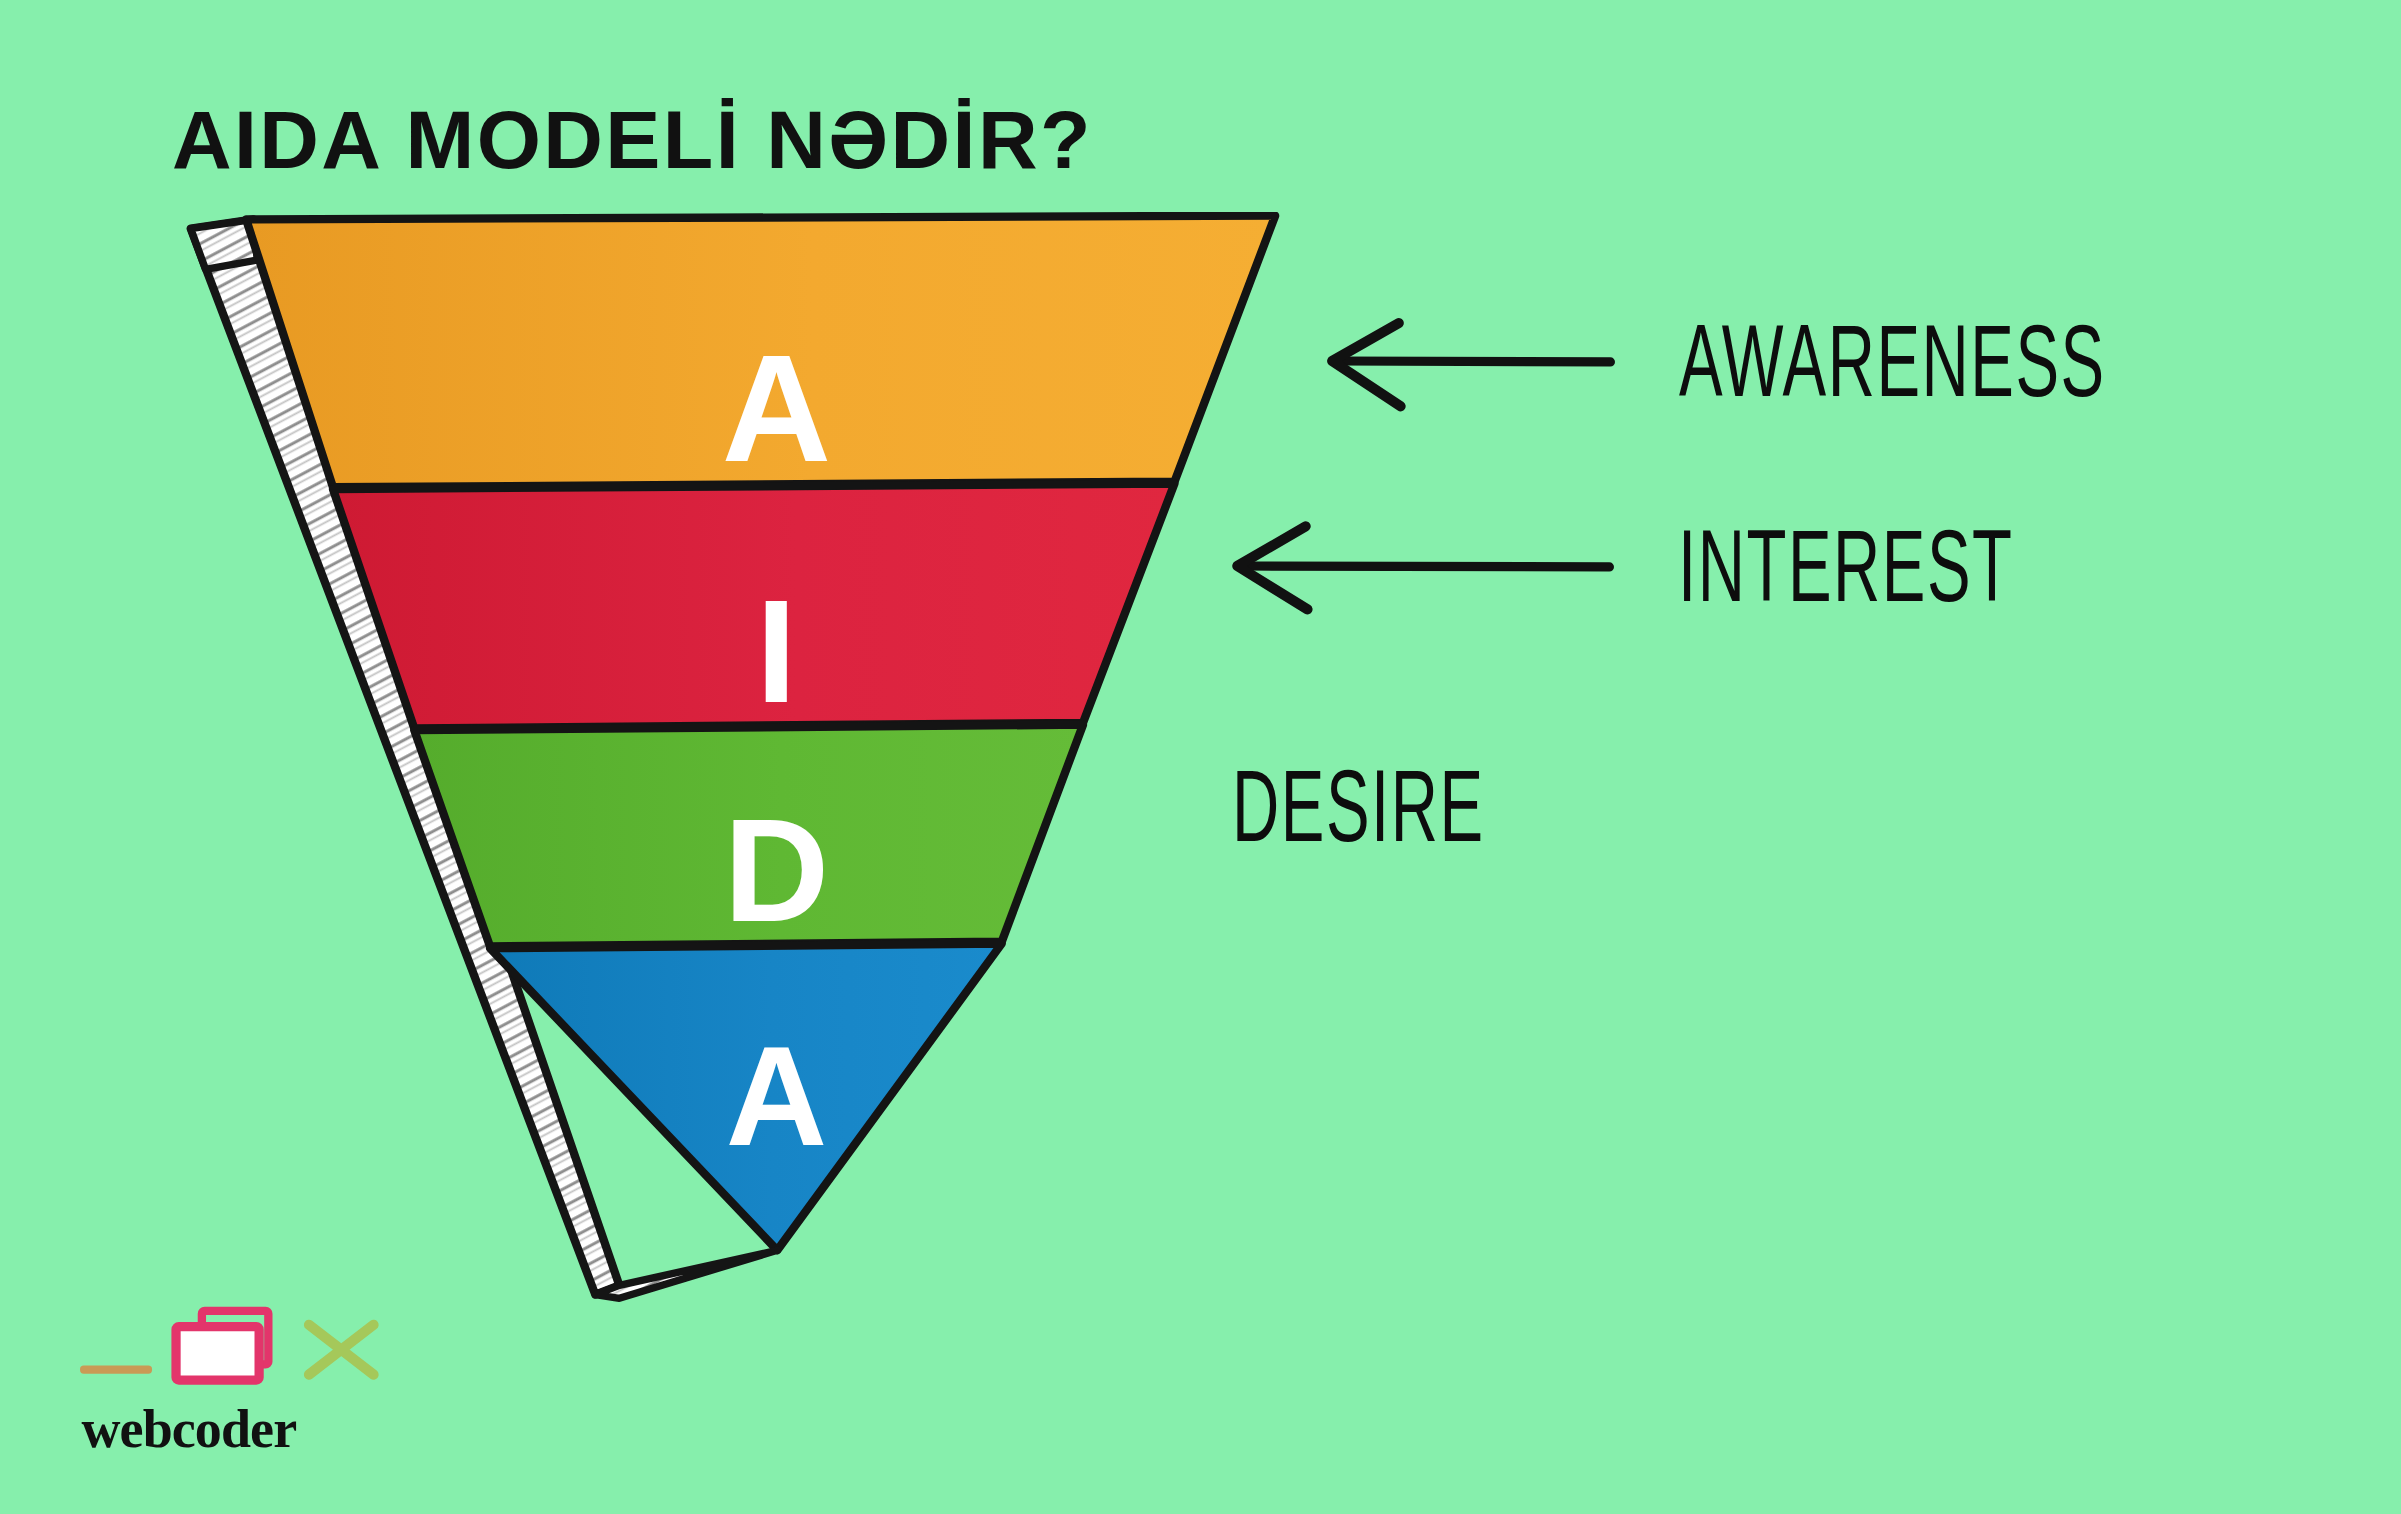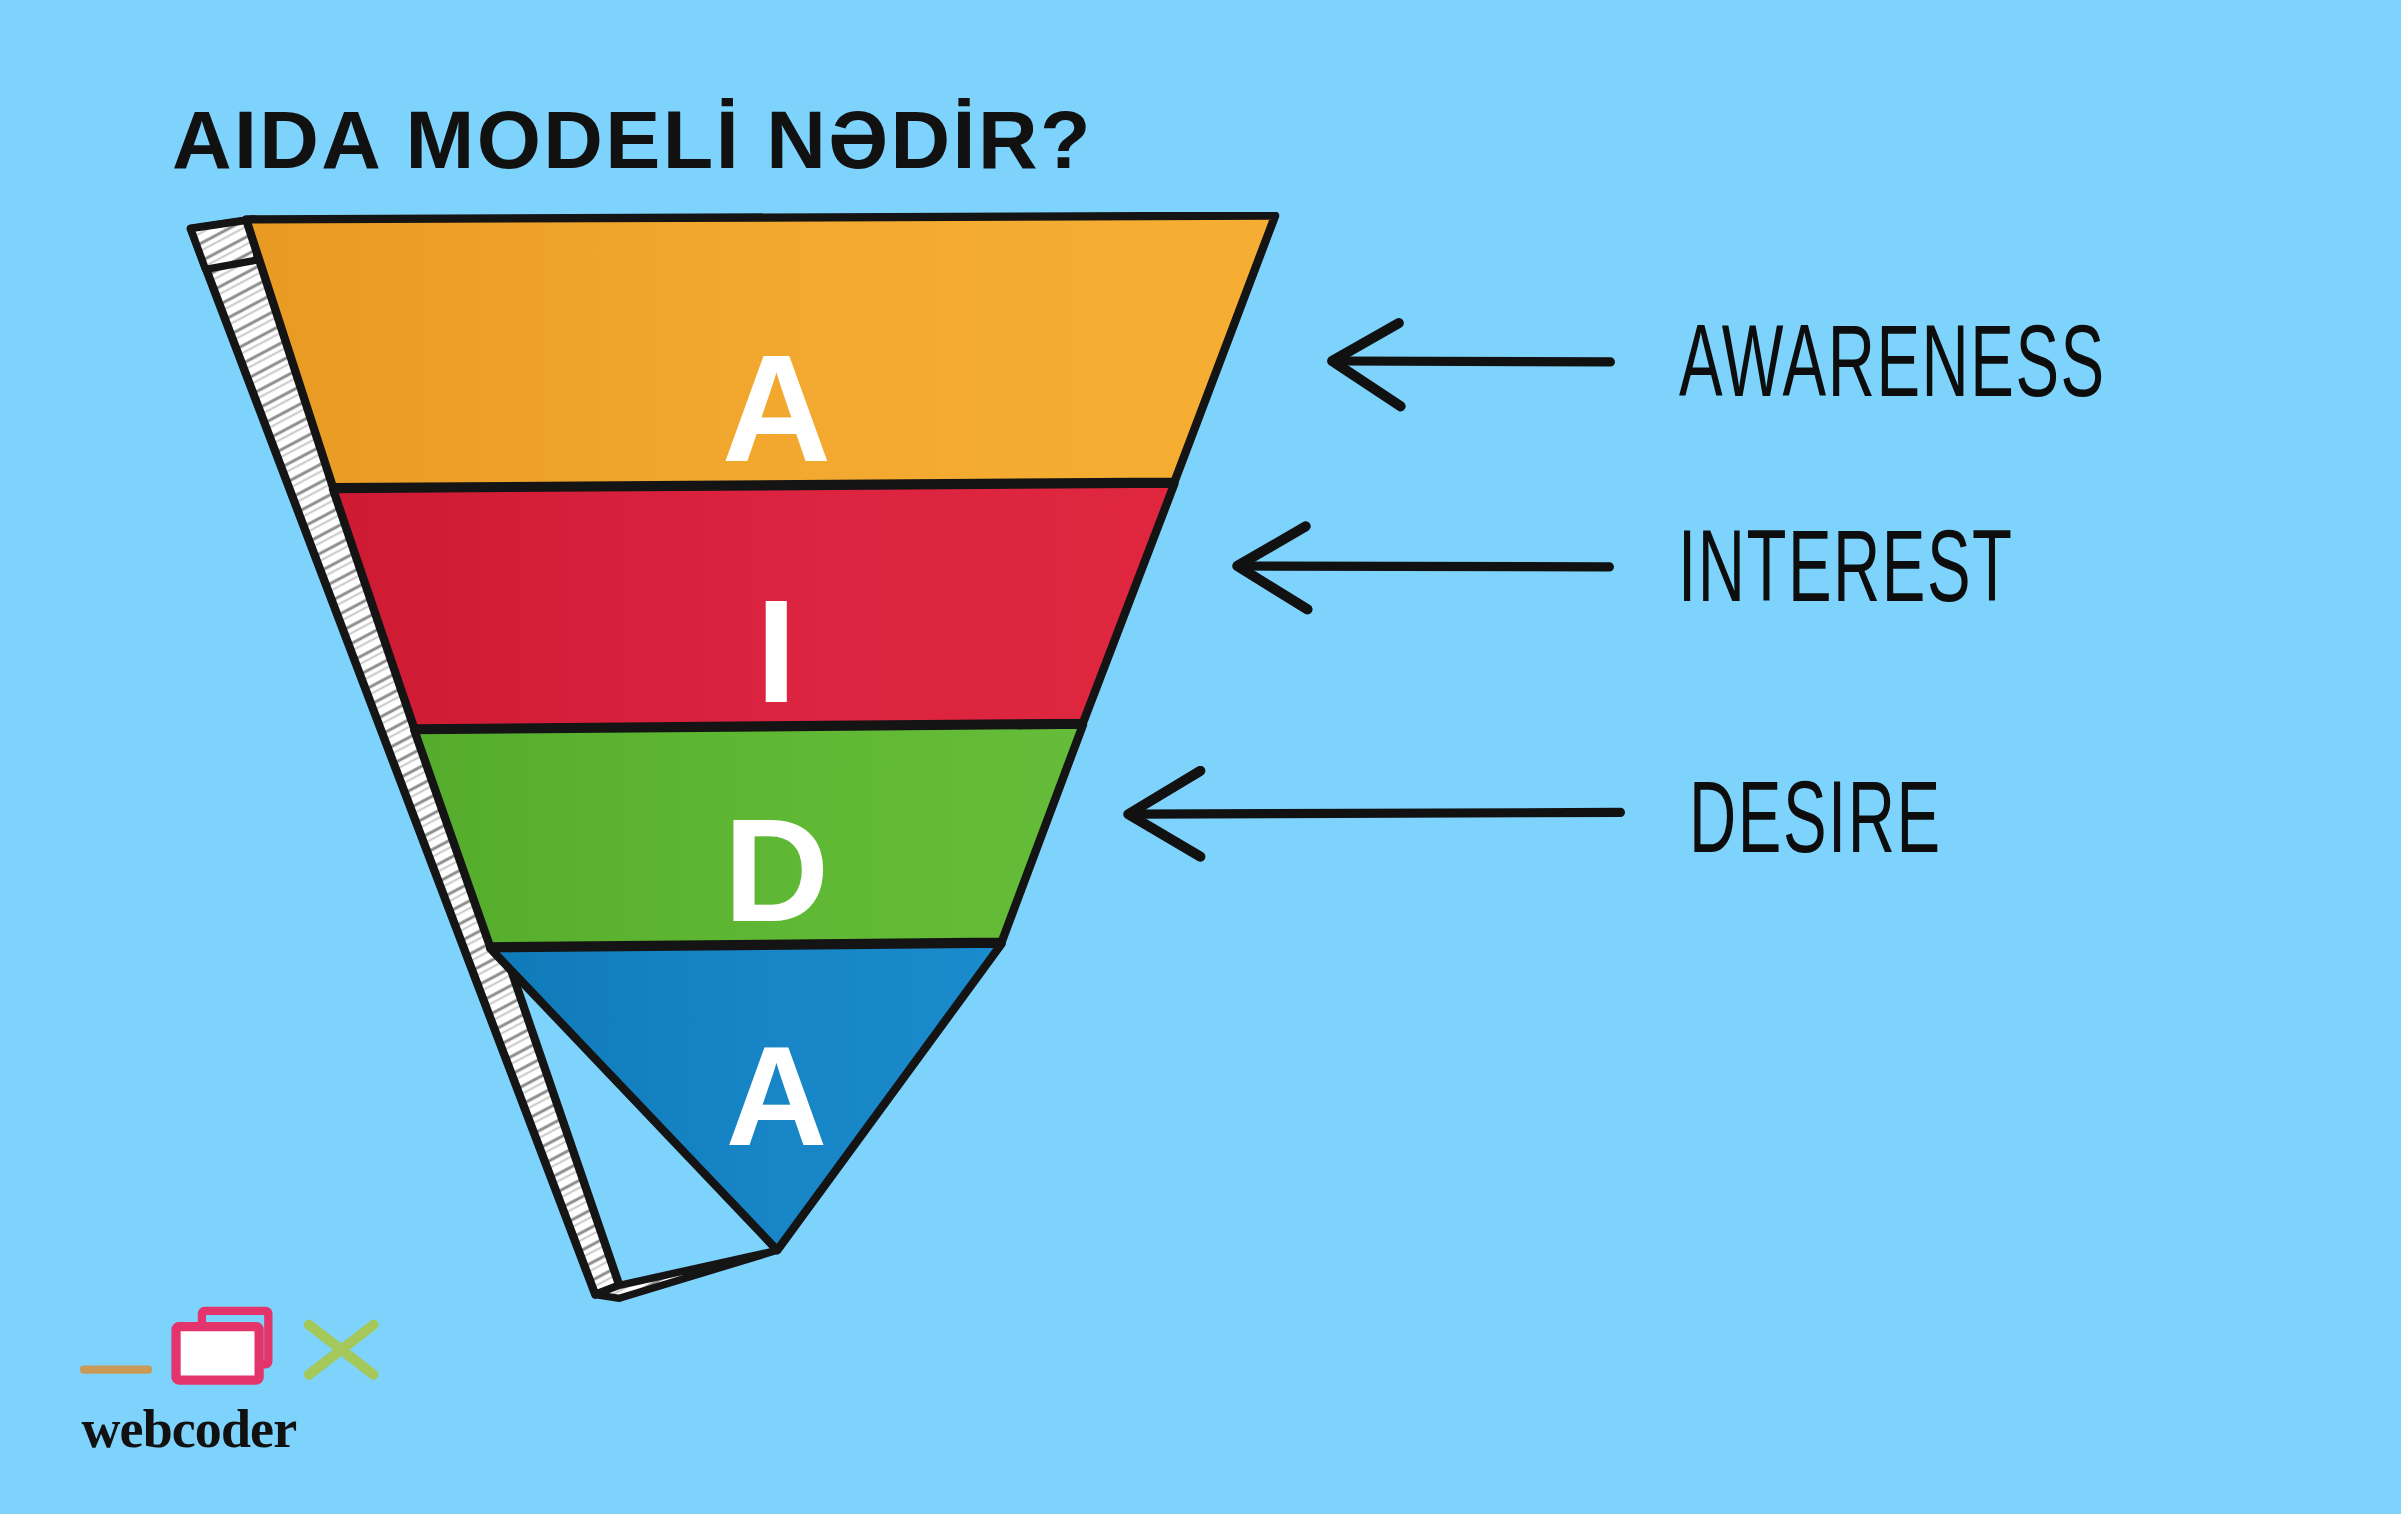--- a/index.html
+++ b/index.html
@@ -12,21 +12,21 @@
     height: 1515px;
     position: relative;
     overflow: hidden;
     font-family: "Liberation Sans", sans-serif;
     -webkit-font-smoothing: antialiased;
   }
 
   #stage {
     position: absolute;
     inset: 0;
-    background: #7dd3fc;
+    background: #86efac;
   }
 
   
   #page-title {
     position: absolute;
     left: 172px;
     top: 100px;
     font-family: "Liberation Sans", sans-serif;
     font-weight: 700;
     font-size: 81px;
@@ -73,21 +73,21 @@
     color: #0d0d0d;
     white-space: nowrap;
     line-height: 1;
     transform: scaleY(1.34) scaleX(0.86);
     transform-origin: left center;
     margin-left: 24px;
   }
 
   #row-awareness { left: 1310px; top: 305px; }
   #row-interest  { left: 1217px; top: 510px; justify-content: center; }
-  #row-desire    { left: 1108px; top: 761px; }
+  #row-desire    { left: 1108px; top: 728px; flex-direction: column; }
   #row-action    { left: 996px; top: 942px; }
 
   
   #logo {
     position: absolute;
     left: 76px;
     top: 1286px;
     width: 369px;
     height: 185px;
   }

